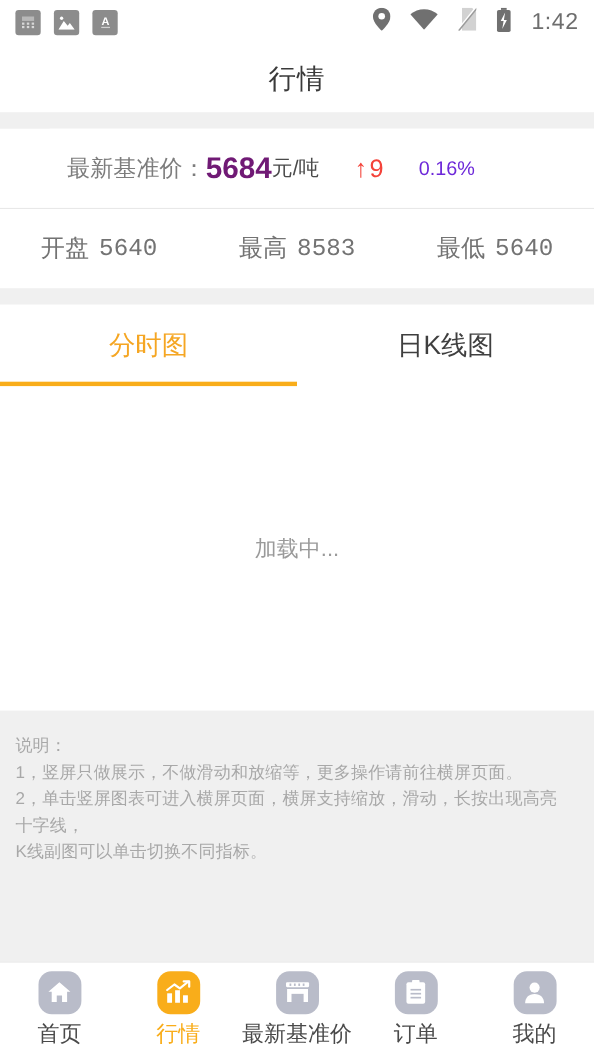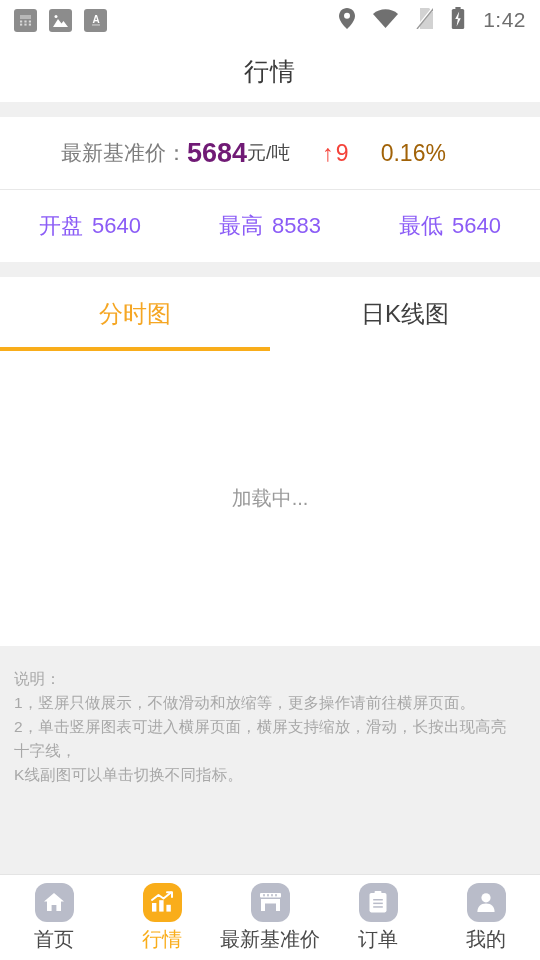--- a/index.html
+++ b/index.html
@@ -51,31 +51,31 @@
     margin-left:45px;
   }
   .price-label { font-size:21px; color:#7d7d7d; }
   .price-main { font-size:27px; font-weight:bold; color:#701a75; letter-spacing:0px; }
   .price-unit { font-size:19px; color:#4a4a4a; }
   .price-delta {
     margin-left:32px; font-size:23px; color:#f4433a;
     display:flex; align-items:center;
   }
   .price-delta .arrow { font-size:23px; margin-right:2px; }
-  .price-pct { margin-left:32px; font-size:23px; color:#a16207; }
+  .price-pct { margin-left:32px; font-size:18px; color:#6d28d9; }
 
   
   .ohl-row {
     flex:0 0 72px; height:72px;
     display:flex; align-items:center;
     background:#fff;
   }
   .ohl-cell {
-    flex:1 1 0; font-size:22px; color:#8b5cf6;
-    display:flex; align-items:center; justify-content:center;
+    flex:1 1 0; font-size:22px; color:#737373;
+    display:flex; align-items:center; justify-content:center;font-family:Liberation Mono, monospace;
   }
   .ohl-cell .k { margin-right:9px; }
 
   
   .tabs { flex:0 0 74px; height:74px; display:flex; background:#fff; position:relative; }
   .tab {
     flex:1 1 0; display:flex; align-items:center; justify-content:center;
     font-size:24px; color:#3f3f3f; position:relative;
   }
   .tab.active { color:#f5a623; }

